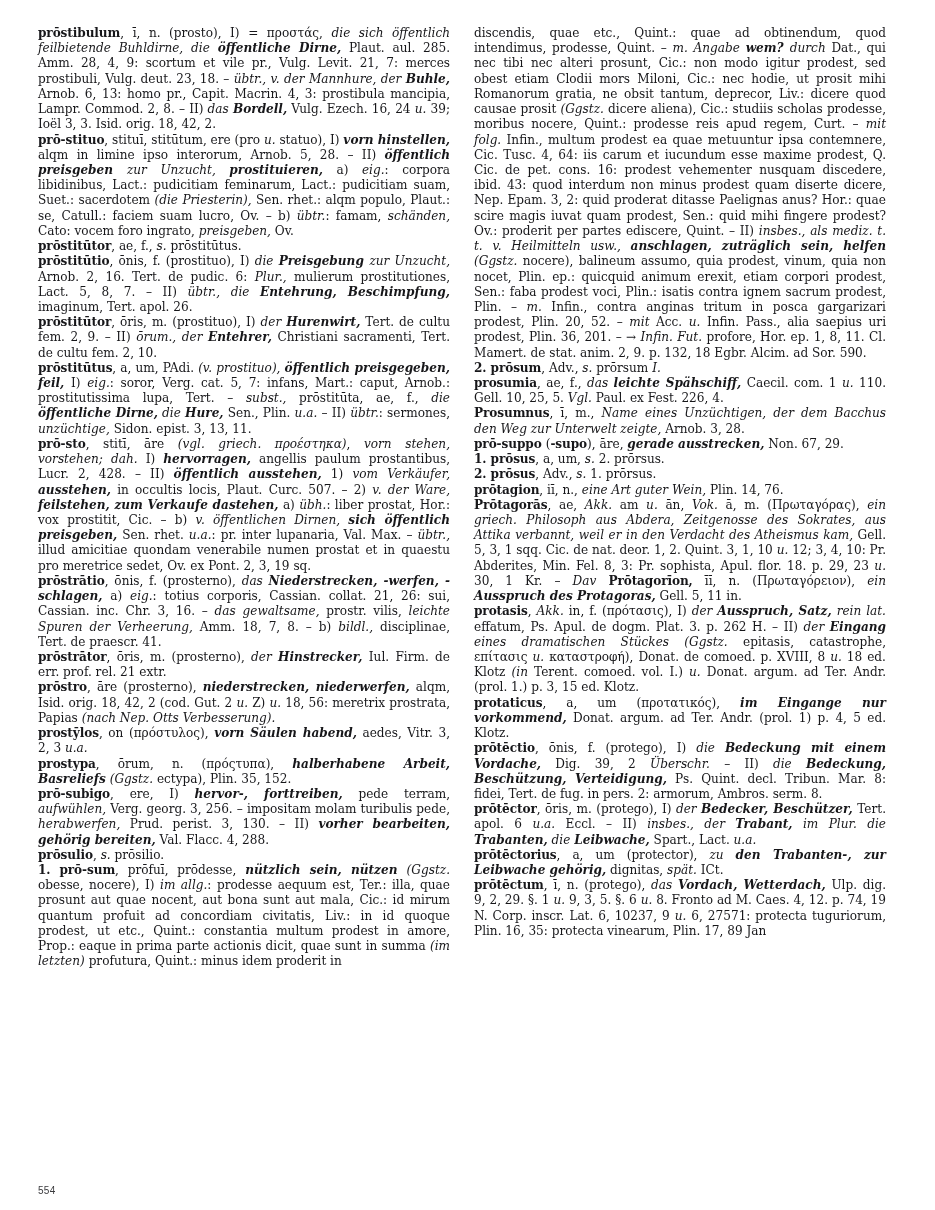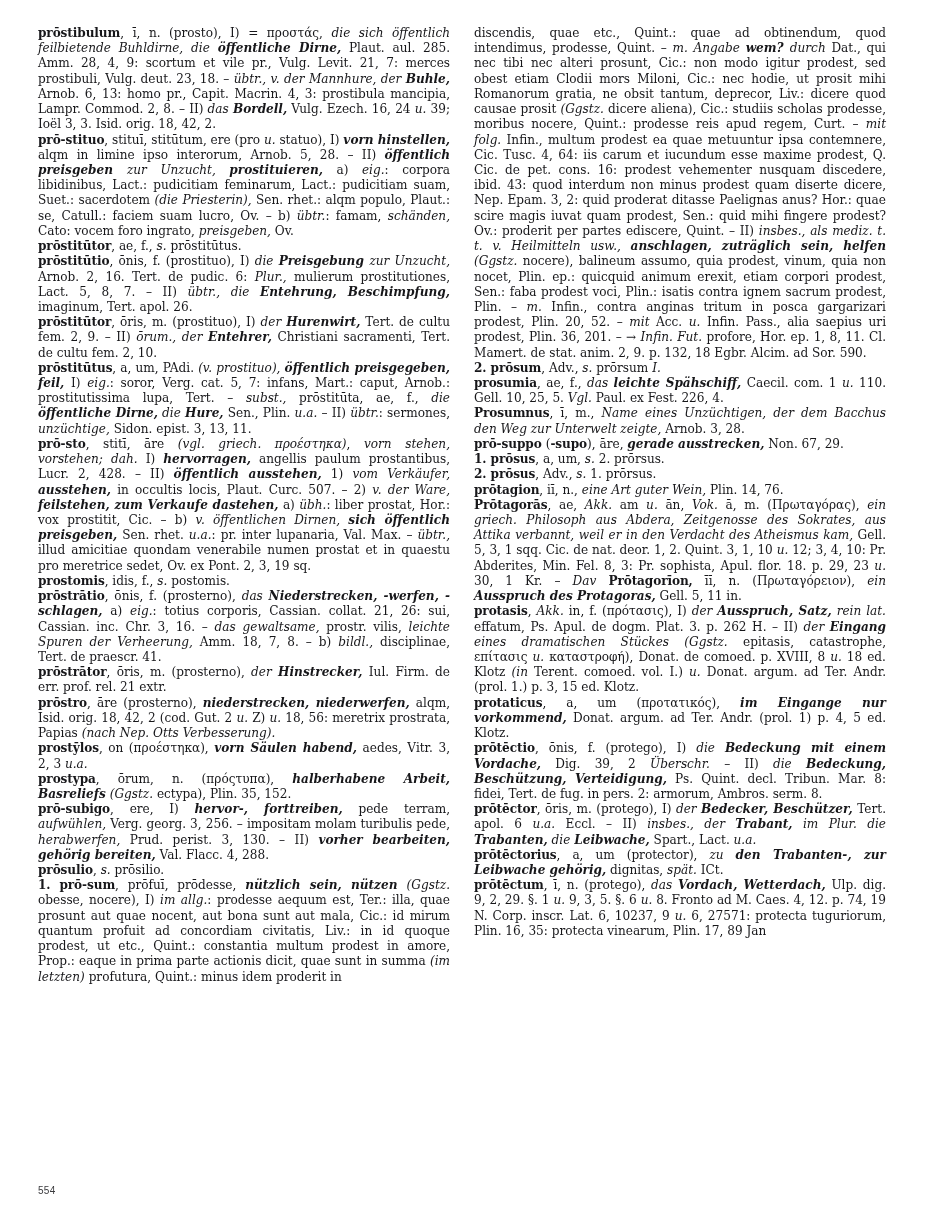--- a/index.html
+++ b/index.html
@@ -79,25 +79,24 @@
 <div id="page">
   <div id="columns">
     <div class="column" id="col-left">
         <p class="entry"><span class="hw">prōstibulum</span><span>, ī, n. (prosto), I) = </span><span>προστάς</span><span>, </span><span class="it">die sich öffentlich feilbietende Buhldirne, die </span><span class="de">öffentliche Dirne,</span><span> Plaut. aul. 285. Amm. 28, 4, 9: scortum et vile pr., Vulg. Levit. 21, 7: merces prostibuli, Vulg. deut. 23, 18. – </span><span class="it">übtr., v. der Mannhure, der </span><span class="de">Buhle,</span><span> Arnob. 6, 13: homo pr., Capit. Macrin. 4, 3: prostibula mancipia, Lampr. Commod. 2, 8. – II) </span><span class="it">das </span><span class="de">Bordell,</span><span> Vulg. Ezech. 16, 24 </span><span class="it">u.</span><span> 39; Ioël 3, 3. Isid. orig. 18, 42, 2.</span></p>
         <p class="entry"><span class="hw">prō-stituo</span><span>, stituī, stitūtum, ere (pro </span><span class="it">u.</span><span> statuo), I) </span><span class="de">vorn hinstellen,</span><span> alqm in limine ipso interorum, Arnob. 5, 28. – II) </span><span class="de">öffentlich preisgeben </span><span class="it">zur Unzucht, </span><span class="de">prostituieren,</span><span> a) </span><span class="it">eig.</span><span>: corpora libidinibus, Lact.: pudicitiam feminarum, Lact.: pudicitiam suam, Suet.: sacerdotem </span><span class="it">(die Priesterin),</span><span> Sen. rhet.: alqm populo, Plaut.: se, Catull.: faciem suam lucro, Ov. – b) </span><span class="it">übtr.</span><span>: famam, </span><span class="it">schänden,</span><span> Cato: vocem foro ingrato, </span><span class="it">preisgeben,</span><span> Ov.</span></p>
         <p class="entry"><span class="hw">prōstitūtor</span><span>, ae, f., </span><span class="it">s.</span><span> prōstitūtus.</span></p>
         <p class="entry"><span class="hw">prōstitūtio</span><span>, ōnis, f. (prostituo), I) </span><span class="it">die </span><span class="de">Preisgebung </span><span class="it">zur Unzucht,</span><span> Arnob. 2, 16. Tert. de pudic. 6: </span><span class="it">Plur.,</span><span> mulierum prostitutiones, Lact. 5, 8, 7. – II) </span><span class="it">übtr., die </span><span class="de">Entehrung, Beschimpfung,</span><span> imaginum, Tert. apol. 26.</span></p>
         <p class="entry"><span class="hw">prōstitūtor</span><span>, ōris, m. (prostituo), I) </span><span class="it">der </span><span class="de">Hurenwirt,</span><span> Tert. de cultu fem. 2, 9. – II) </span><span class="it">ōrum., der </span><span class="de">Entehrer,</span><span> Christiani sacramenti, Tert. de cultu fem. 2, 10.</span></p>
         <p class="entry"><span class="hw">prōstitūtus</span><span>, a, um, PAdi. </span><span class="it">(v. prostituo),</span><span> </span><span class="de">öffentlich preisgegeben, feil,</span><span> I) </span><span class="it">eig.</span><span>: soror, Verg. cat. 5, 7: infans, Mart.: caput, Arnob.: prostitutissima lupa, Tert. – </span><span class="it">subst.,</span><span> prōstitūta, ae, f., </span><span class="it">die </span><span class="de">öffentliche Dirne,</span><span> </span><span class="it">die </span><span class="de">Hure,</span><span> Sen., Plin. </span><span class="it">u.a.</span><span> – II) </span><span class="it">übtr.</span><span>: sermones, </span><span class="it">unzüchtige,</span><span> Sidon. epist. 3, 13, 11.</span></p>
         <p class="entry"><span class="hw">prō-sto</span><span>, stitī, āre </span><span class="it">(vgl. griech. </span><span class="it">προέστηκα)</span><span>, </span><span class="it">vorn stehen, vorstehen; dah. </span><span>I) </span><span class="de">hervorragen,</span><span> angellis paulum prostantibus, Lucr. 2, 428. – II) </span><span class="de">öffentlich ausstehen,</span><span> 1) </span><span class="it">vom Verkäufer, </span><span class="de">ausstehen,</span><span> in occultis locis, Plaut. Curc. 507. – 2) </span><span class="it">v. der Ware, </span><span class="de">feilstehen, zum Verkaufe dastehen,</span><span> a) </span><span class="it">übh.</span><span>: liber prostat, Hor.: vox prostitit, Cic. – b) </span><span class="it">v. öffentlichen Dirnen, </span><span class="de">sich öffentlich preisgeben,</span><span> Sen. rhet. </span><span class="it">u.a.</span><span>: pr. inter lupanaria, Val. Max. – </span><span class="it">übtr.,</span><span> illud amicitiae quondam venerabile numen prostat et in quaestu pro meretrice sedet, Ov. ex Pont. 2, 3, 19 sq.</span></p>
-        <p class="entry"><span class="hw">prostomis</span><span>, idis, f., </span><span class="it">s.</span><span> postomis.</span></p>
         <p class="entry"><span class="hw">prōstrātio</span><span>, ōnis, f. (prosterno), </span><span class="it">das </span><span class="de">Niederstrecken, -werfen, -schlagen,</span><span> a) </span><span class="it">eig.</span><span>: totius corporis, Cassian. collat. 21, 26: sui, Cassian. inc. Chr. 3, 16. – </span><span class="it">das gewaltsame,</span><span> prostr. vilis, </span><span class="it">leichte Spuren der Verheerung,</span><span> Amm. 18, 7, 8. – b) </span><span class="it">bildl.,</span><span> disciplinae, Tert. de praescr. 41.</span></p>
         <p class="entry"><span class="hw">prōstrātor</span><span>, ōris, m. (prosterno), </span><span class="it">der </span><span class="de">Hinstrecker,</span><span> Iul. Firm. de err. prof. rel. 21 extr.</span></p>
         <p class="entry"><span class="hw">prōstro</span><span>, āre (prosterno), </span><span class="de">niederstrecken, niederwerfen,</span><span> alqm, Isid. orig. 18, 42, 2 (cod. Gut. 2 </span><span class="it">u.</span><span> Z) </span><span class="it">u.</span><span> 18, 56: meretrix prostrata, Papias </span><span class="it">(nach Nep. Otts Verbesserung).</span></p>
-        <p class="entry"><span class="hw">prostȳlos</span><span>, on (</span><span>προέστηκα</span><span>), </span><span class="de">vorn Säulen habend,</span><span> aedes, Vitr. 3, 2, 3 </span><span class="it">u.a.</span></p>
+        <p class="entry"><span class="hw">prostȳlos</span><span>, on (</span><span>πρόστυλος</span><span>), </span><span class="de">vorn Säulen habend,</span><span> aedes, Vitr. 3, 2, 3 </span><span class="it">u.a.</span></p>
         <p class="entry"><span class="hw">prostypa</span><span>, ōrum, n. (</span><span>πρόςτυπα</span><span>), </span><span class="de">halberhabene Arbeit, Basreliefs</span><span> </span><span class="it">(Ggstz.</span><span> ectypa), Plin. 35, 152.</span></p>
         <p class="entry"><span class="hw">prō-subigo</span><span>, ere, I) </span><span class="de">hervor-, forttreiben,</span><span> pede terram, </span><span class="it">aufwühlen,</span><span> Verg. georg. 3, 256. – impositam molam turibulis pede, </span><span class="it">herabwerfen,</span><span> Prud. perist. 3, 130. – II) </span><span class="de">vorher bearbeiten, gehörig bereiten,</span><span> Val. Flacc. 4, 288.</span></p>
         <p class="entry"><span class="hw">prōsulio</span><span>, </span><span class="it">s.</span><span> prōsilio.</span></p>
         <p class="entry"><span class="hw">1. prō-sum</span><span>, prōfuī, prōdesse, </span><span class="de">nützlich sein, nützen </span><span class="it">(Ggstz.</span><span> obesse, nocere), I) </span><span class="it">im allg.</span><span>: prodesse aequum est, Ter.: illa, quae prosunt aut quae nocent, aut bona sunt aut mala, Cic.: id mirum quantum profuit ad concordiam civitatis, Liv.: in id quoque prodest, ut etc., Quint.: constantia multum prodest in amore, Prop.: eaque in prima parte actionis dicit, quae sunt in summa </span><span class="it">(im letzten)</span><span> profutura, Quint.: minus idem proderit in</span></p>
       </div>
     <div class="column" id="col-right">
         <p class="entry"><span>discendis, quae etc., Quint.: quae ad obtinendum, quod intendimus, prodesse, Quint. – </span><span class="it">m. Angabe </span><span class="de">wem? </span><span class="it">durch </span><span>Dat., qui nec tibi nec alteri prosunt, Cic.: non modo igitur prodest, sed obest etiam Clodii mors Miloni, Cic.: nec hodie, ut prosit mihi Romanorum gratia, ne obsit tantum, deprecor, Liv.: dicere quod causae prosit </span><span class="it">(Ggstz.</span><span> dicere aliena), Cic.: studiis scholas prodesse, moribus nocere, Quint.: prodesse reis apud regem, Curt. – </span><span class="it">mit folg.</span><span> Infin., multum prodest ea quae metuuntur ipsa contemnere, Cic. Tusc. 4, 64: iis carum et iucundum esse maxime prodest, Q. Cic. de pet. cons. 16: prodest vehementer nusquam discedere, ibid. 43: quod interdum non minus prodest quam diserte dicere, Nep. Epam. 3, 2: quid proderat ditasse Paelignas anus? Hor.: quae scire magis iuvat quam prodest, Sen.: quid mihi fingere prodest? Ov.: proderit per partes ediscere, Quint. – II) </span><span class="it">insbes., als mediz. t. t. v. Heilmitteln usw., </span><span class="de">anschlagen, zuträglich sein, helfen </span><span class="it">(Ggstz.</span><span> nocere), balineum assumo, quia prodest, vinum, quia non nocet, Plin. ep.: quicquid animum erexit, etiam corpori prodest, Sen.: faba prodest voci, Plin.: isatis contra ignem sacrum prodest, Plin. – </span><span class="it">m.</span><span> Infin., contra anginas tritum in posca gargarizari prodest, Plin. 20, 52. – </span><span class="it">mit </span><span>Acc. </span><span class="it">u.</span><span> Infin. Pass., alia saepius uri prodest, Plin. 36, 201. – → </span><span class="it">Infin. Fut.</span><span> profore, Hor. ep. 1, 8, 11. Cl. Mamert. de stat. anim. 2, 9. p. 132, 18 Egbr. Alcim. ad Sor. 590.</span></p>
         <p class="entry"><span class="hw">2. prōsum</span><span>, Adv., </span><span class="it">s.</span><span> prōrsum </span><span class="it">I.</span></p>
         <p class="entry"><span class="hw">prosumia</span><span>, ae, f., </span><span class="it">das </span><span class="de">leichte Spähschiff,</span><span> Caecil. com. 1 </span><span class="it">u.</span><span> 110. Gell. 10, 25, 5. </span><span class="it">Vgl.</span><span> Paul. ex Fest. 226, 4.</span></p>
         <p class="entry"><span class="hw">Prosumnus</span><span>, ī, m., </span><span class="it">Name eines Unzüchtigen, der dem Bacchus den Weg zur Unterwelt zeigte,</span><span> Arnob. 3, 28.</span></p>

